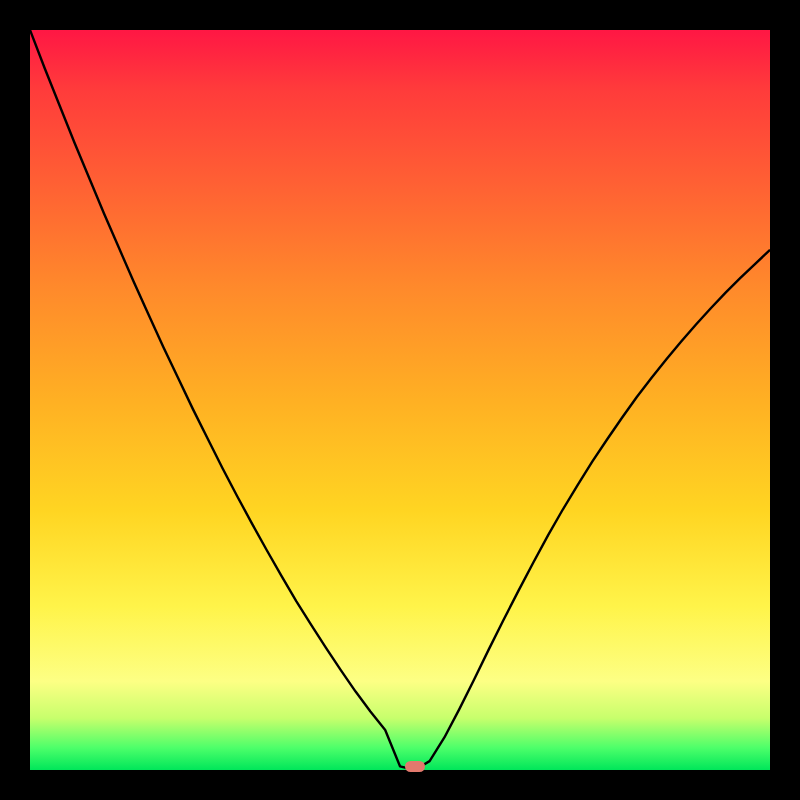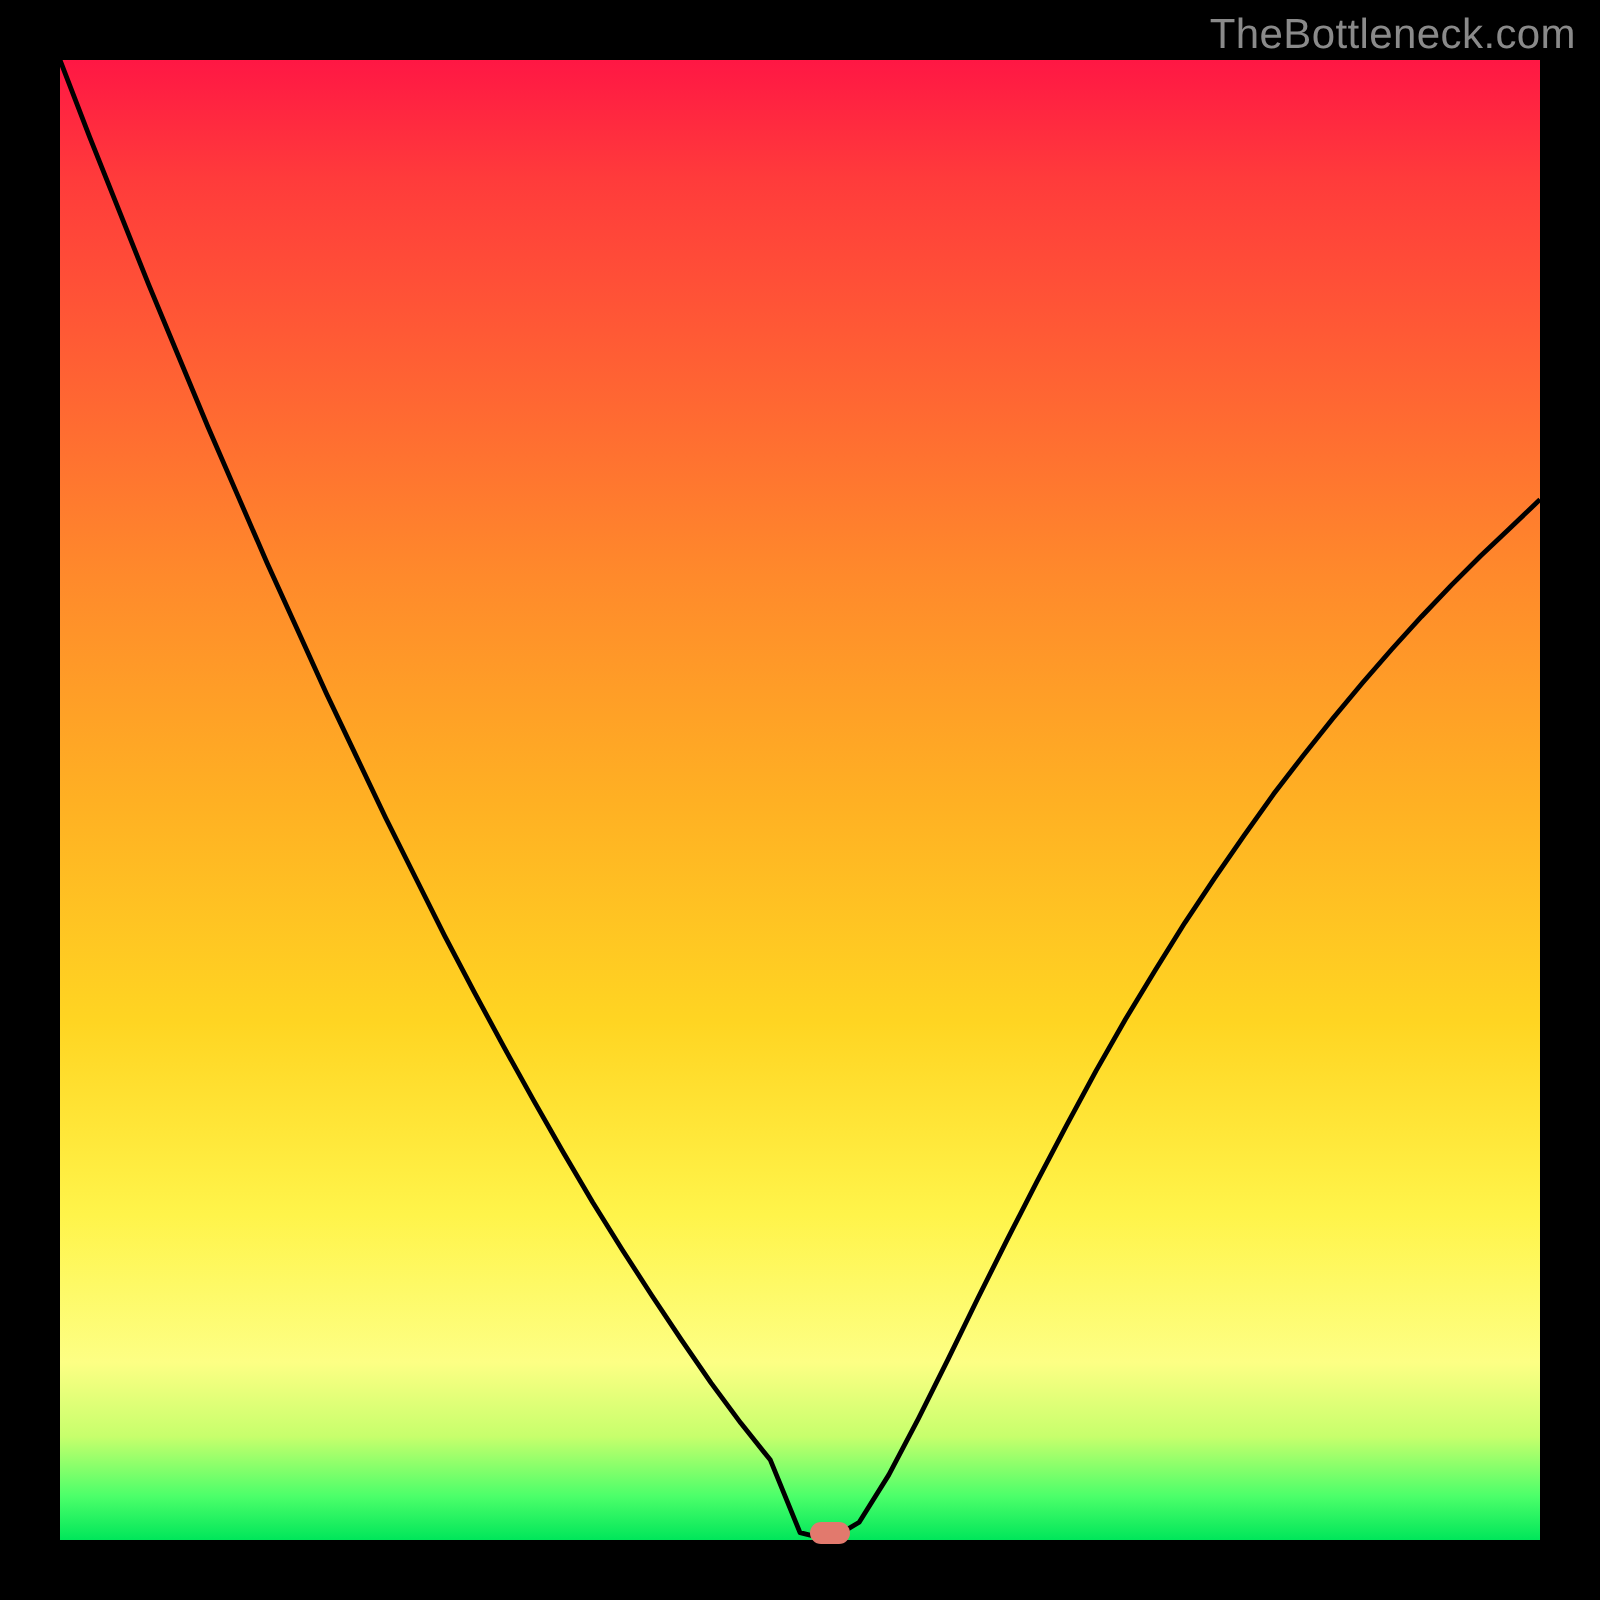--- a/index.html
+++ b/index.html
@@ -64,14 +64,13 @@
 </style>
 </head>
 <body>
 
 <div class="frame">
   <div class="plot-bg"></div>
   <svg class="curve-svg" viewBox="0 0 740 740" preserveAspectRatio="none">
     <path d="M0.00 0.00 L14.80 38.48 L29.60 75.48 L44.40 112.48 L59.20 148.00 L74.00 183.52 L88.80 217.56 L103.60 251.60 L118.40 284.16 L133.20 316.72 L148.00 347.80 L162.80 378.88 L177.60 408.48 L192.40 438.08 L207.20 466.20 L222.00 493.58 L236.80 520.22 L251.60 546.12 L266.40 571.28 L281.20 594.96 L296.00 617.90 L310.80 640.10 L325.60 661.56 L340.40 681.54 L355.20 700.04 L370.00 736.30 L384.80 740.00 L399.60 731.12 L414.40 707.44 L429.20 679.32 L444.00 649.72 L458.80 619.38 L473.60 589.78 L488.40 560.92 L503.20 532.80 L518.00 505.42 L532.80 479.52 L547.60 455.10 L562.40 431.42 L577.20 409.22 L592.00 387.76 L606.80 367.04 L621.60 347.80 L636.40 329.30 L651.20 311.54 L666.00 294.52 L680.80 278.24 L695.60 262.70 L710.40 247.90 L725.20 233.84 L740.00 219.78" id="curvePath" fill="none" stroke="#000" stroke-width="2.4" stroke-linejoin="round"></path>
   </svg>
   <div id="minMarker" class="marker" style="left: 404.8px; top: 761px;"></div>
-  <div class="watermark">TheBottleneck.com</div>
 </div>
 
 </body></html>

